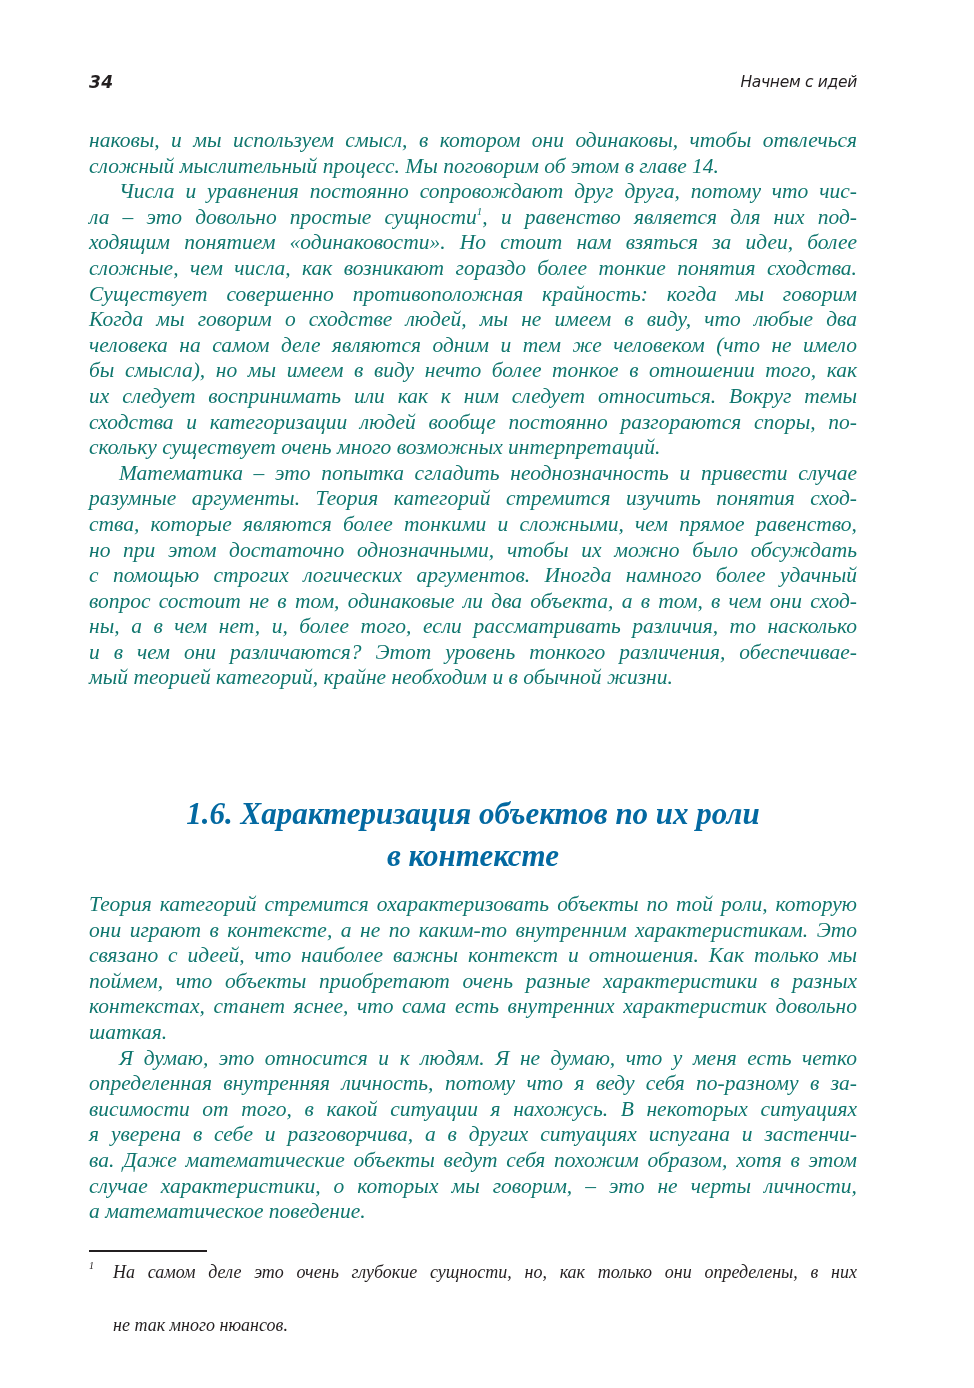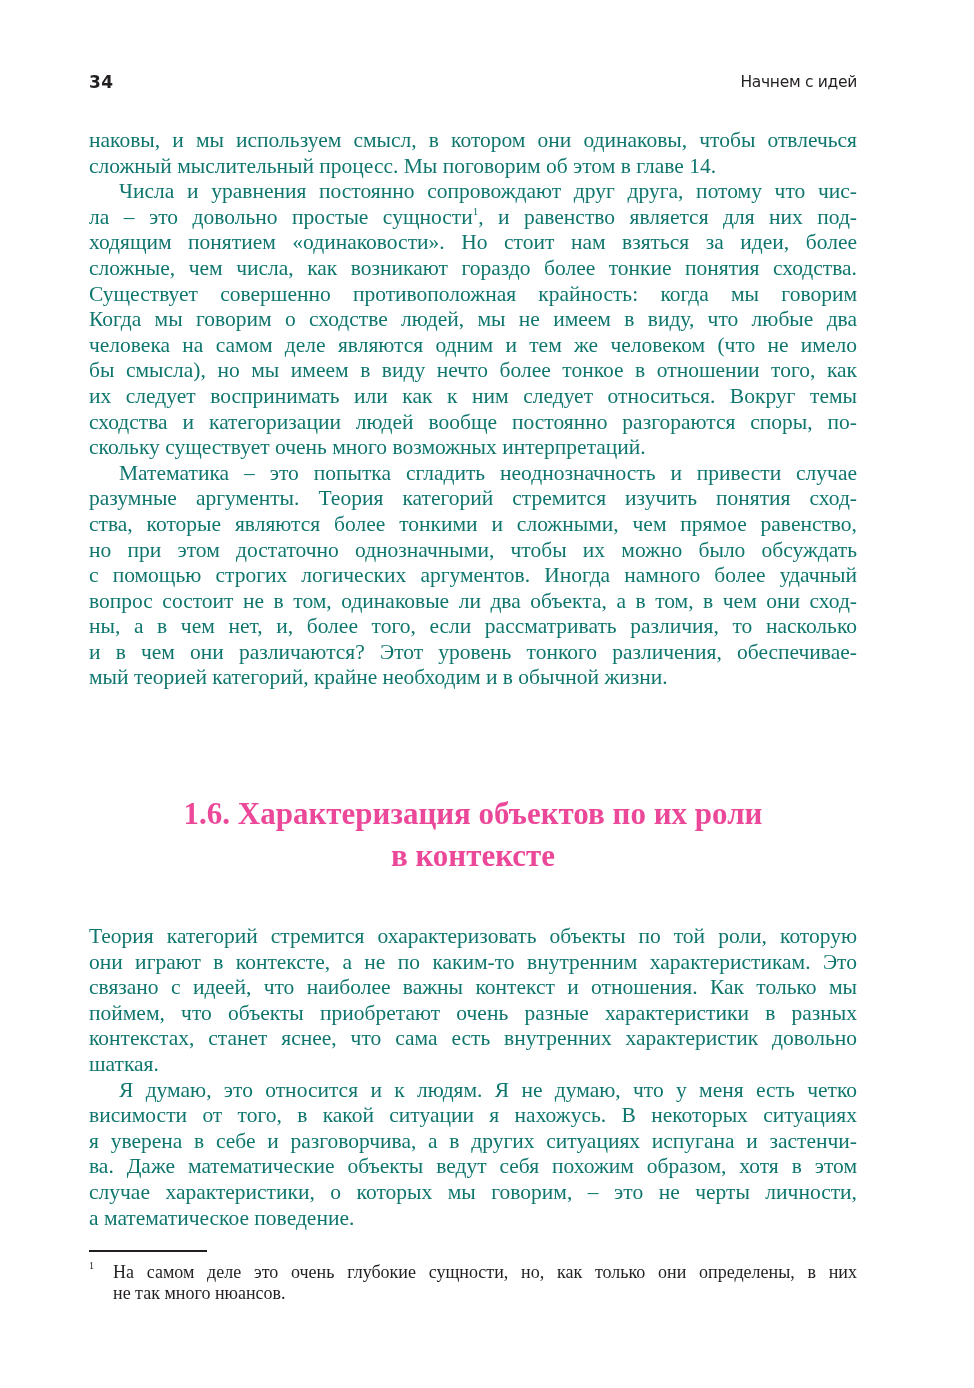--- a/index.html
+++ b/index.html
@@ -1,32 +1,32 @@
 <!DOCTYPE html>
 <html><head>
   <meta charset="utf-8">
   <style>
     html, body { margin: 0; padding: 0; background: #ffffff; }
     body { width: 974px; height: 1388px; position: relative; overflow: hidden; color: #231f20; }
-    .page { position: absolute; left: 0; top: 0; width: 870px; height: 1388px; }
+    .page { position: absolute; left: 0; top: 0; width: 870px; height: 1388px; font-style: italic; }
     .running-head { position: absolute; top: 72px; left: 89px; width: 768px; height: 24px; font-family: "DejaVu Sans", sans-serif; }
     .page-number { position: absolute; left: 0; top: 0; font-size: 17px; font-weight: bold; letter-spacing: 0.3px; }
     .running-title { position: absolute; left: 0; right: 0; top: 1px; text-align: right; font-size: 15.5px; letter-spacing: -0.3px; }
     .text { position: absolute; left: 89px; width: 768px; font-family: "Liberation Serif", serif; font-size: 21.5px; color: #0f766e; }
     .line { height: 25.6px; line-height: 25.6px; white-space: nowrap; text-align: justify; text-align-last: justify; }
     .line.last { text-align-last: left; }
     .line.indent { padding-left: 30px; }
     sup { font-size: 11px; line-height: 0; vertical-align: 9px; }
-    .heading { position: absolute; left: 89px; width: 768px; top: 793px; font-family: "Liberation Serif", serif; font-weight: bold; font-size: 31px; text-align: center; line-height: 42px; color: #ec4899; }
+    .heading { position: absolute; left: 89px; width: 768px; top: 793px; font-family: "Liberation Serif", serif; font-weight: bold; font-size: 31px; text-align: center; line-height: 42px; color: #0369a1; }
     .footnote-rule { position: absolute; left: 89px; top: 1250px; width: 118px; height: 1.5px; background: #231f20; }
     .footnote { position: absolute; left: 89px; top: 1262px; width: 768px; font-family: "Liberation Serif", serif; font-size: 18px; color: #231f20; }
     .footnote .fn-mark { position: absolute; left: 0; top: -2px; font-size: 10px; }
     .footnote .fn-body { margin-left: 24px; }
     .fn-line { height: 21px; line-height: 21px; white-space: nowrap; text-align: justify; text-align-last: justify; }
-    .fn-line.last { text-align-last: left; }
+    .fn-line.last { text-align-last: left; margin-top: 32px; }
   </style>
 </head>
 <body>
 
 <div class="page">
 
   <div class="running-head">
     <span class="page-number">34</span>
     <div class="running-title">Начнем с идей</div>
   </div>
@@ -60,31 +60,32 @@
       <div class="line">и в чем они различаются? Этот уровень тонкого различения, обеспечивае-</div>
       <div class="line last">мый теорией категорий, крайне необходим и в обычной жизни.</div>
     </div>
   </div>
 
   <div class="heading">
     <div>1.6. Характеризация объектов по их роли</div>
     <div>в контексте</div>
   </div>
 
-  <div class="text" style="top:892px;margin-top:32px;">
+  <div class="text" style="top:892px;">
     <div>
       <div class="line">Теория категорий стремится охарактеризовать объекты по той роли, которую</div>
       <div class="line">они играют в контексте, а не по каким-то внутренним характеристикам. Это</div>
       <div class="line">связано с идеей, что наиболее важны контекст и отношения. Как только мы</div>
       <div class="line">поймем, что объекты приобретают очень разные характеристики в разных</div>
       <div class="line">контекстах, станет яснее, что сама есть внутренних характеристик довольно</div>
       <div class="line last">шаткая.</div>
     </div>
     <div>
       <div class="line indent">Я думаю, это относится и к людям. Я не думаю, что у меня есть четко</div>
+      <div class="line">определенная внутренняя личность, потому что я веду себя по-разному в за-</div>
       <div class="line">висимости от того, в какой ситуации я нахожусь. В некоторых ситуациях</div>
       <div class="line">я уверена в себе и разговорчива, а в других ситуациях испугана и застенчи-</div>
       <div class="line">ва. Даже математические объекты ведут себя похожим образом, хотя в этом</div>
       <div class="line">случае характеристики, о которых мы говорим, – это не черты личности,</div>
       <div class="line last">а математическое поведение.</div>
     </div>
   </div>
 
   <div class="footnote-rule"></div>
   <div class="footnote">

